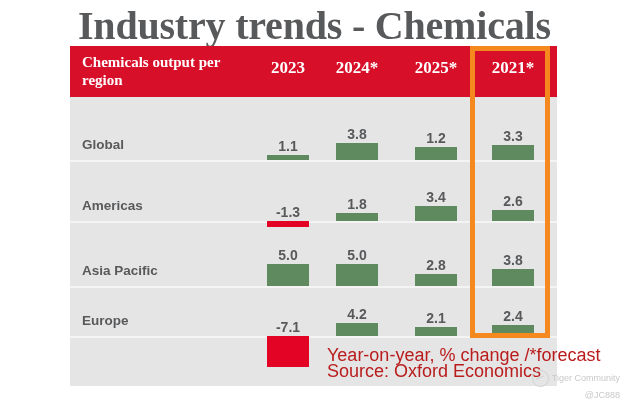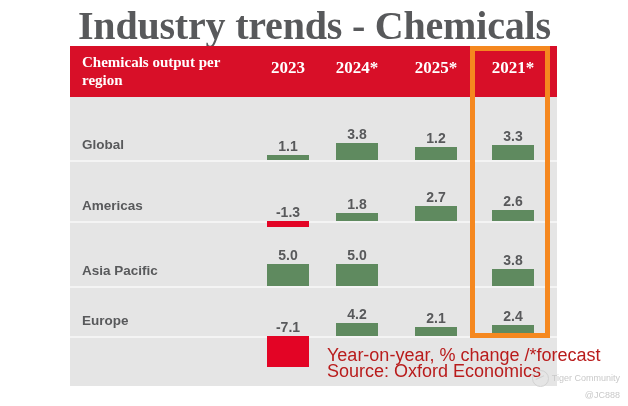--- a/index.html
+++ b/index.html
@@ -225,36 +225,40 @@
         <div class="cell" style="left: 218px; height: 61px;">
           <div class="bar neg" style="height: 5.72px;"></div>
           <div class="cell-value" style="bottom: 1px;">-1.3</div>
         </div>
         <div class="cell" style="left: 287px; height: 61px;">
           <div class="bar pos" style="height: 7.92px;"></div>
           <div class="cell-value" style="bottom: 8.92px;">1.8</div>
         </div>
         <div class="cell" style="left: 366px; height: 61px;">
           <div class="bar pos" style="height: 14.96px;"></div>
-          <div class="cell-value" style="bottom: 15.96px;">2.7</div>
+          <div class="cell-value" style="bottom: 15.96px;">3.4</div>
         </div>
         <div class="cell" style="left: 443px; height: 61px;">
           <div class="bar pos" style="height: 11.44px;"></div>
           <div class="cell-value" style="bottom: 12.44px;">2.6</div>
         </div>
       </div>
       <div class="data-row" style="top: 177px; height: 65px;">
         <div class="row-label">Asia Pacific</div>
         <div class="cell" style="left: 218px; height: 65px;">
           <div class="bar pos" style="height: 22px;"></div>
           <div class="cell-value" style="bottom: 23px;">5.0</div>
         </div>
         <div class="cell" style="left: 287px; height: 65px;">
           <div class="bar pos" style="height: 22px;"></div>
           <div class="cell-value" style="bottom: 23px;">5.0</div>
+        </div>
+        <div class="cell" style="left: 366px; height: 65px;">
+          <div class="bar pos" style="height: 12.32px;"></div>
+          <div class="cell-value" style="bottom: 13.32px;">2.8</div>
         </div>
         <div class="cell" style="left: 443px; height: 65px;">
           <div class="bar pos" style="height: 16.72px;"></div>
           <div class="cell-value" style="bottom: 17.72px;">3.8</div>
         </div>
       </div>
       <div class="data-row" style="top: 242px; height: 50px;">
         <div class="row-label">Europe</div>
         <div class="cell" style="left: 218px; height: 50px;">
           <div class="bar neg" style="height: 31.24px;"></div>

